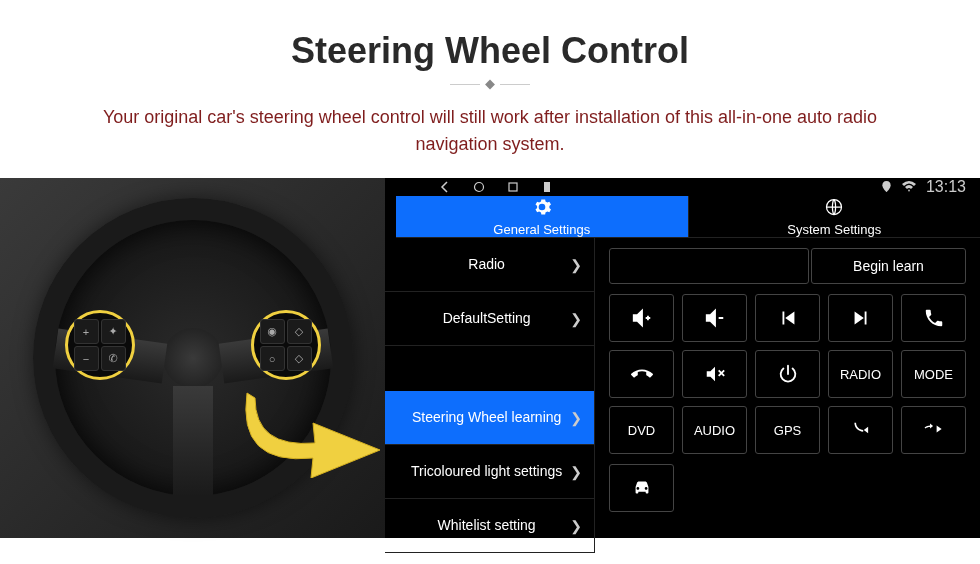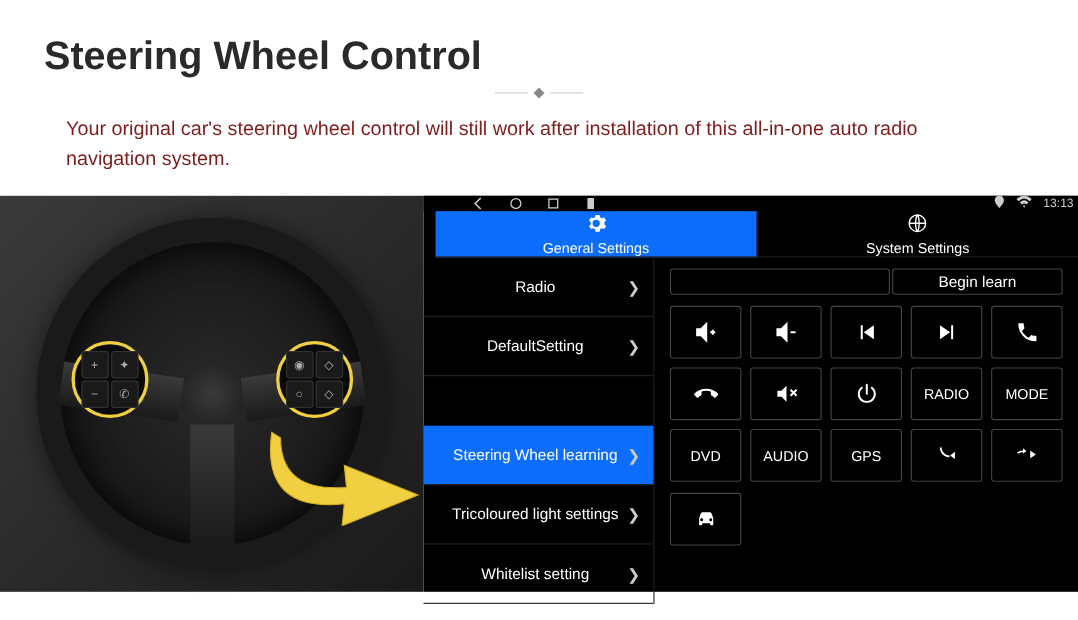--- a/index.html
+++ b/index.html
@@ -4,21 +4,21 @@
 <style>
 * { margin: 0; padding: 0; box-sizing: border-box; }
 body {
   width: 980px;
   height: 564px;
   font-family: -apple-system, BlinkMacSystemFont, "Segoe UI", Arial, sans-serif;
   background: #fff;
   overflow: hidden;
 }
 .header-section {
-  text-align: left;
+  text-align: center;
   padding: 30px 40px 20px;
 }
 .title {
   font-size: 36px;
   font-weight: 700;
   color: #2a2a2a;
   margin-bottom: 12px;
 }
 .title-divider {
   width: 80px;
@@ -120,22 +120,22 @@
   background: #000;
   color: #fff;
   display: flex;
   flex-direction: column;
 }
 .status-bar {
   height: 26px;
   background: #000;
   display: flex;
   align-items: center;
-  padding: 0 4px;
-  font-size: 11px;
+  padding: 0 14px;
+  font-size: 16px;
   color: #ccc;
   gap: 20px;
 }
 .status-left { display: flex; gap: 22px; margin-left: 40px; }
 .status-left .nav-icon { display: inline-flex; align-items: center; }
 .status-right { margin-left: auto; display: flex; align-items: center; gap: 10px; }
 .tabs {
   display: flex;
   height: 64px;
   padding-left: 11px;
@@ -177,21 +177,21 @@
 .menu-item.selected { background: #0d6efd; margin-top: 45px; }
 .menu-item .chev { color: #ccc; font-size: 14px; }
 .menu-item .mi-label { flex: 1; text-align: center; line-height: 1.2; }
 .grid-area {
   flex: 1;
   padding: 10px 14px;
   display: flex;
   flex-direction: column;
   gap: 10px;
 }
-.top-row { display: flex; gap: 2px; height: 24px; }
+.top-row { display: flex; gap: 2px; height: 36px; }
 .input-box {
   flex: 1;
   background: #000;
   border: 1px solid #444;
   border-radius: 3px;
 }
 .begin-btn {
   width: 155px;
   background: #000;
   border: 1px solid #444;

